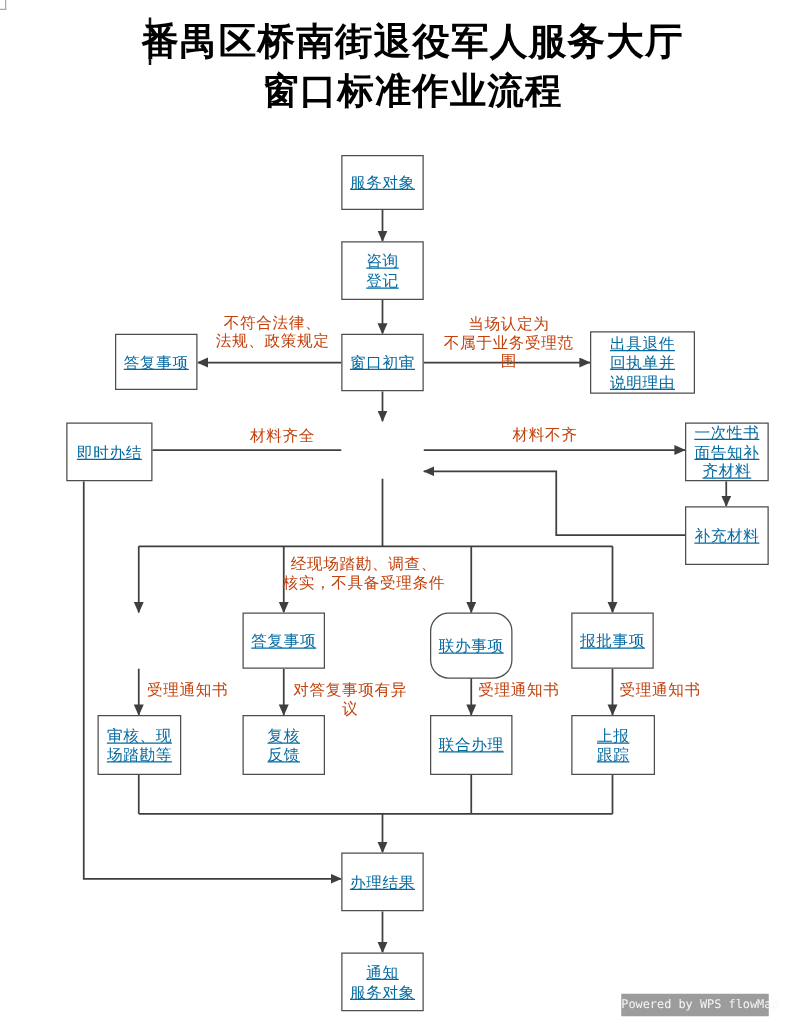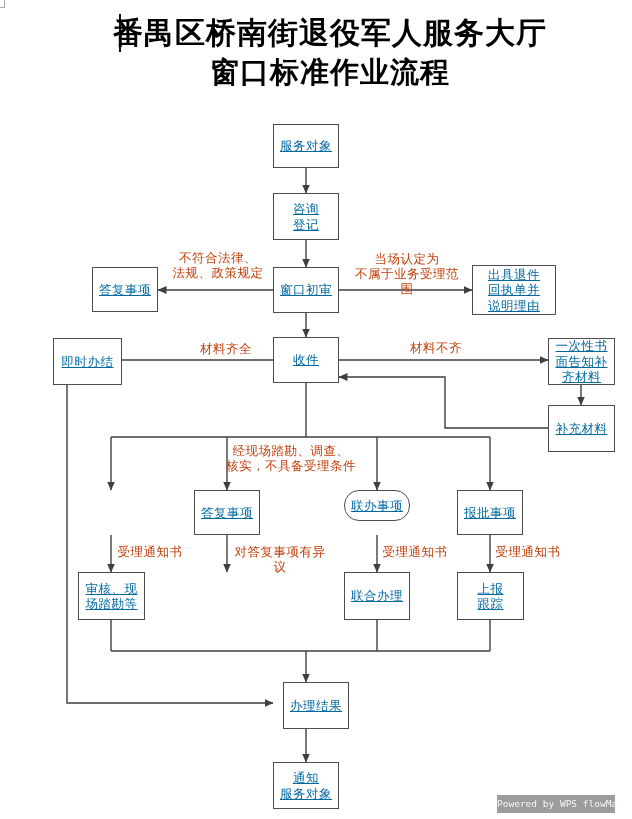--- a/index.html
+++ b/index.html
@@ -96,35 +96,36 @@
   </svg>
 
   <div class="node" style="left:273px;top:124px;width:66px;height:44px;">服务对象</div>
   <div class="node" style="left:273px;top:267px;width:66px;height:46px;">窗口初审</div>
   <div class="node" style="left:273px;top:193px;width:66px;height:47px;">咨询
 登记</div>
   <div class="node" style="left:92px;top:267px;width:66px;height:45px;">答复事项</div>
   <div class="node" style="left:472px;top:265px;width:84px;height:50px;">出具退件
 回执单并
 说明理由</div>
-  <div class="node" style="left:273px;top:337px;width:66px;height:46px;">收件</div>
   <div class="node" style="left:33px;top:338px;width:69px;height:47px;margin-left:20px;">即时办结</div>
   <div class="node" style="left:548px;top:338px;width:67px;height:47px;">一次性书
 面告知补
 齐材料</div>
   <div class="node" style="left:548px;top:405px;width:67px;height:47px;">补充材料</div>
   <div class="node" style="left:194px;top:490px;width:66px;height:45px;">答复事项</div>
-  <div class="node" style="left:344px;top:490px;width:66px;height:31px;border-radius:15px;">联办事项</div>
+  <div class="node" style="left:344px;top:490px;width:66px;height:53px;border-radius:15px;">联办事项</div>
   <div class="node" style="left:457px;top:490px;width:66px;height:45px;">报批事项</div>
   <div class="node" style="left:78px;top:572px;width:67px;height:48px;">审核、现
 场踏勘等</div>
+  <div class="node" style="left:194px;top:572px;width:66px;height:48px;">复核
+反馈</div>
   <div class="node" style="left:344px;top:572px;width:66px;height:48px;">联合办理</div>
   <div class="node" style="left:457px;top:572px;width:67px;height:48px;">上报
 跟踪</div>
-  <div class="node" style="left:283px;top:682px;width:66px;height:47px;">办理结果</div>
+  <div class="node" style="left:273px;top:682px;width:66px;height:47px;">办理结果</div>
   <div class="node" style="left:273px;top:762px;width:66px;height:47px;">通知
 服务对象</div>
 
   <div class="elabel" style="left:168px;top:250px;width:100px;">不符合法律、
 法规、政策规定</div>
   <div class="elabel" style="left:350px;top:251px;width:114px;">当场认定为
 不属于业务受理范围</div>
   <div class="elabel" style="left:198px;top:341px;width:56px;">材料齐全</div>
   <div class="elabel" style="left:408px;top:340px;width:56px;">材料不齐</div>
   <div class="elabel" style="left:224px;top:443px;width:134px;">经现场踏勘、调查、

